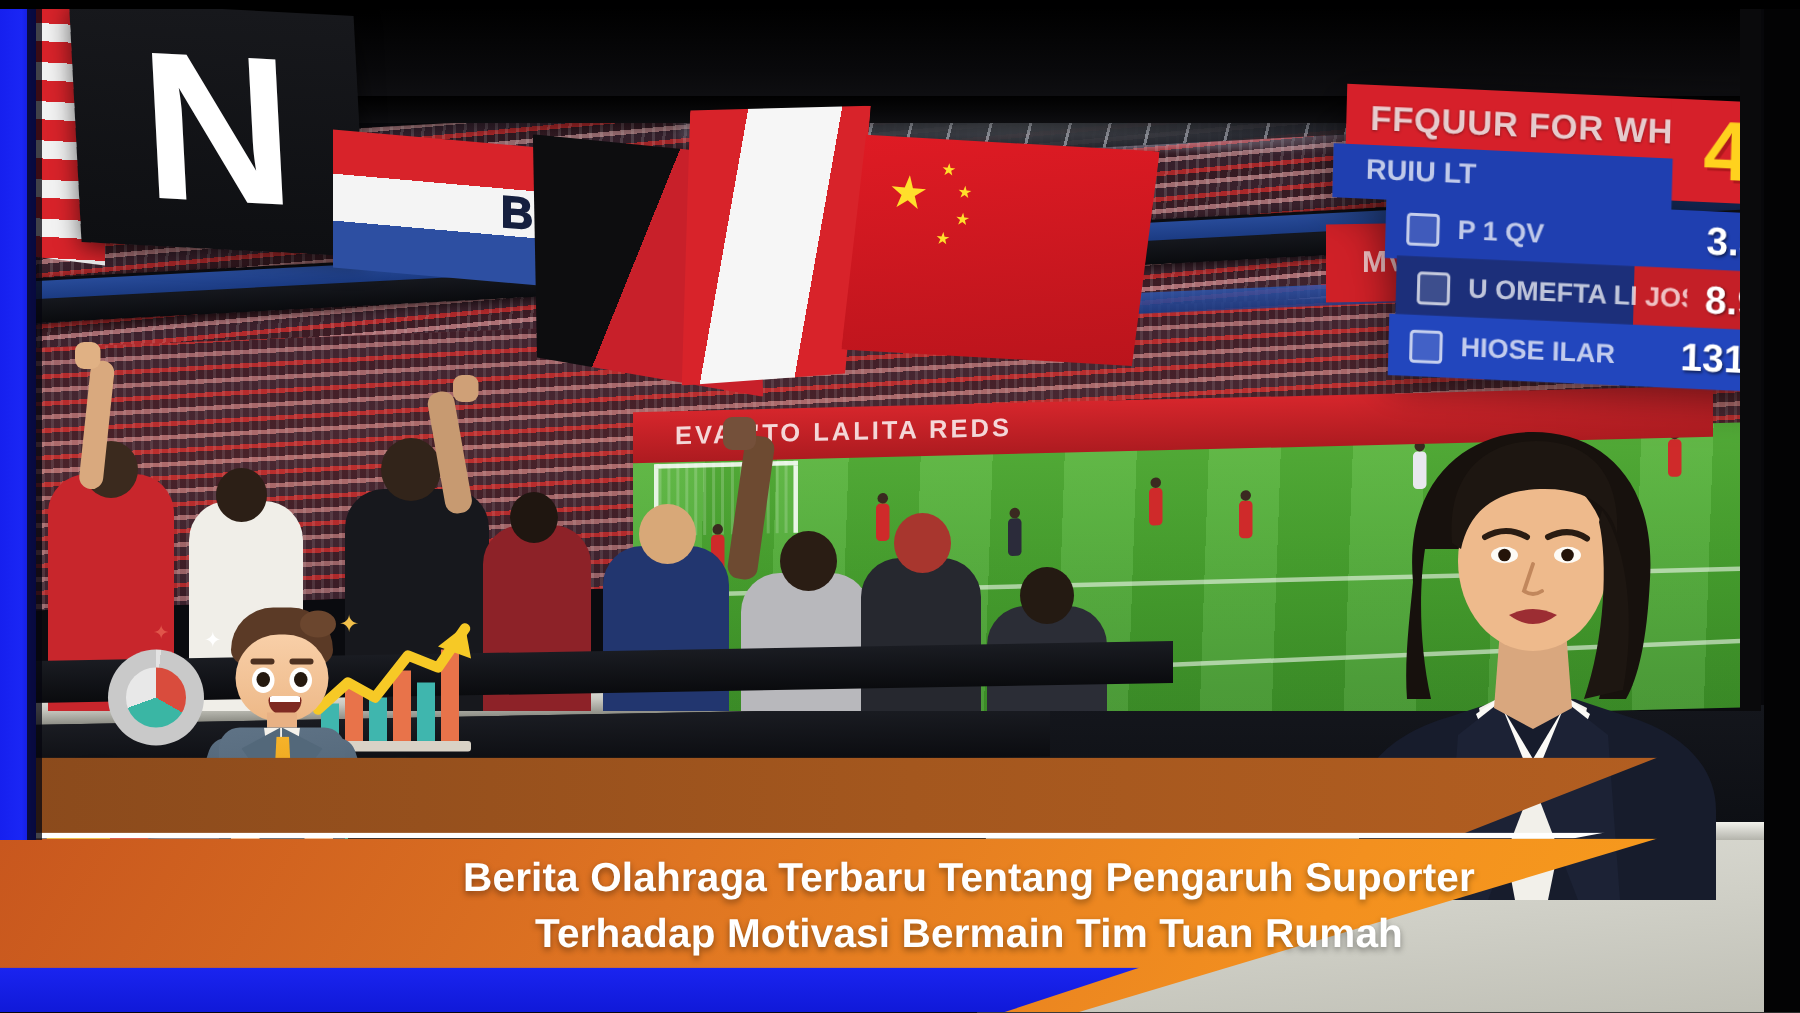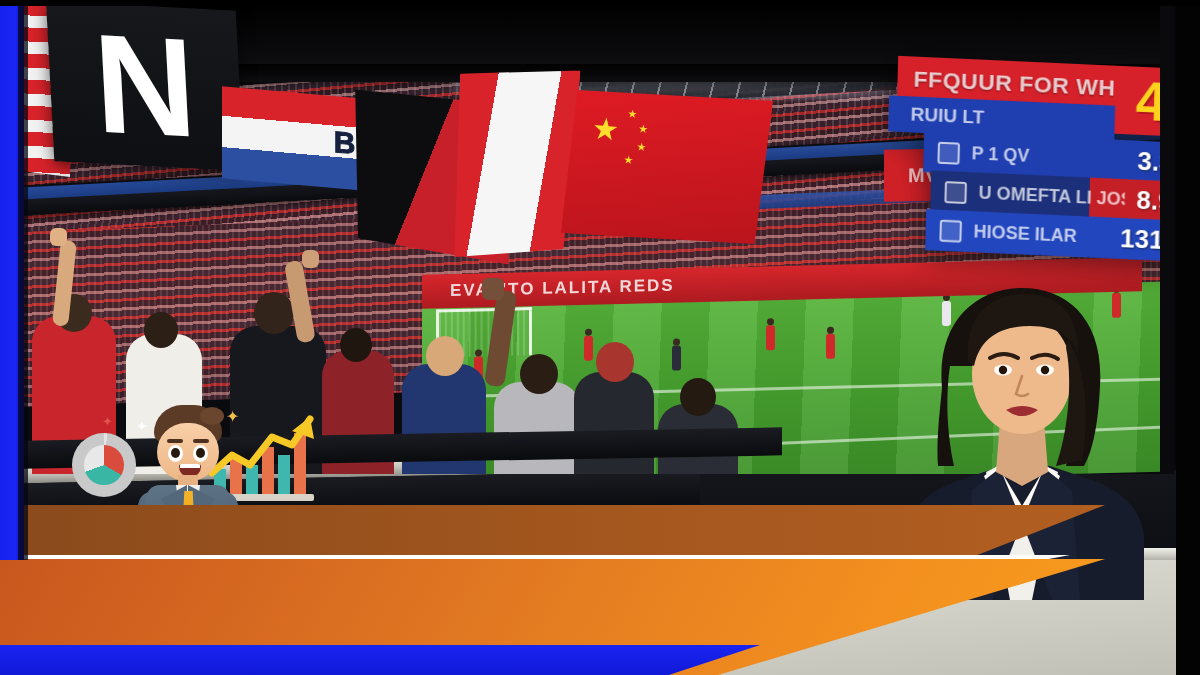--- a/index.html
+++ b/index.html
@@ -612,20 +612,22 @@
       <div class="m-shoe l"></div>
       <div class="m-shoe r"></div>
     </div>
   </div>
 
   <div class="lt">
     <div class="lt-brown"></div>
     <div class="lt-white"></div>
     <div class="lt-orange"></div>
     <div class="lt-text">
+      <span class="l1">Berita Olahraga Terbaru Tentang Pengaruh Suporter</span>
+      <span class="l2">Terhadap Motivasi Bermain Tim Tuan Rumah</span>
     </div>
   </div>
 
   <div class="blue-floor-strip"></div>
   <div class="blue-left-edge"></div>
   <div class="blue-left-edge2"></div>
   <div class="right-black"></div>
   <div class="top-black"></div>
 
 </div>

